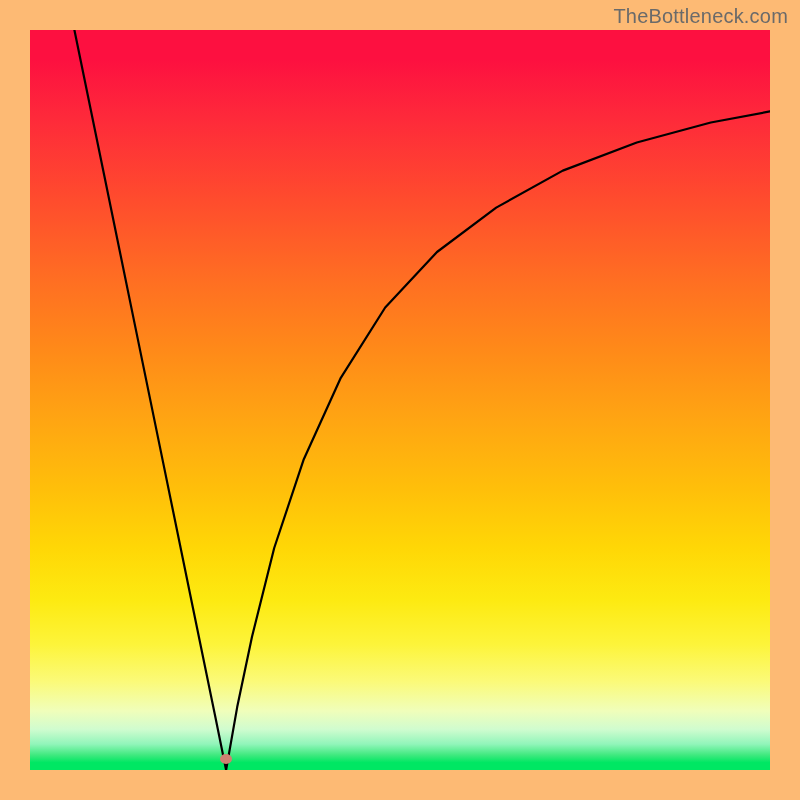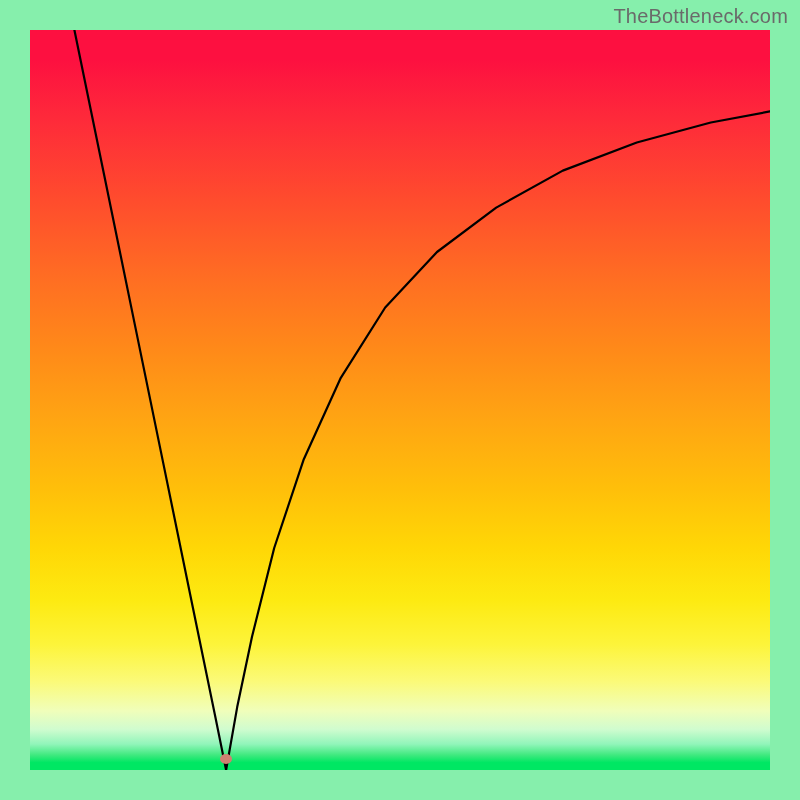--- a/index.html
+++ b/index.html
@@ -8,21 +8,21 @@
     width: 800px;
     height: 800px;
     overflow: hidden;
     background: #000;
     font-family: Arial, Helvetica, sans-serif;
   }
   .frame {
     position: relative;
     width: 800px;
     height: 800px;
-    background: #86efac;
+    background: #fdba74;
   }
   .plot-area {
     position: absolute;
     left: 30px;
     top: 30px;
     width: 740px;
     height: 740px;
     overflow: hidden;
   }
   .gradient {

